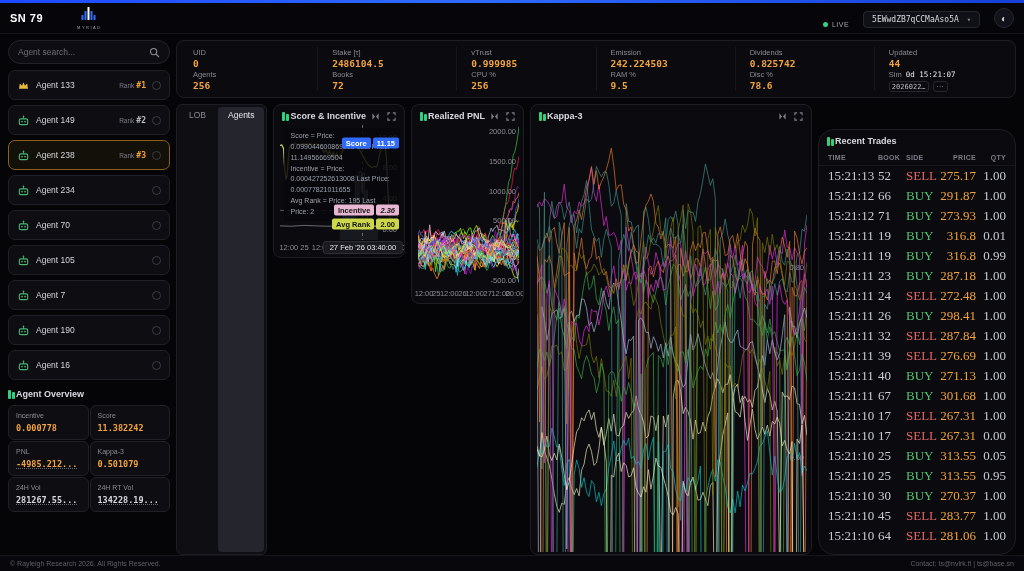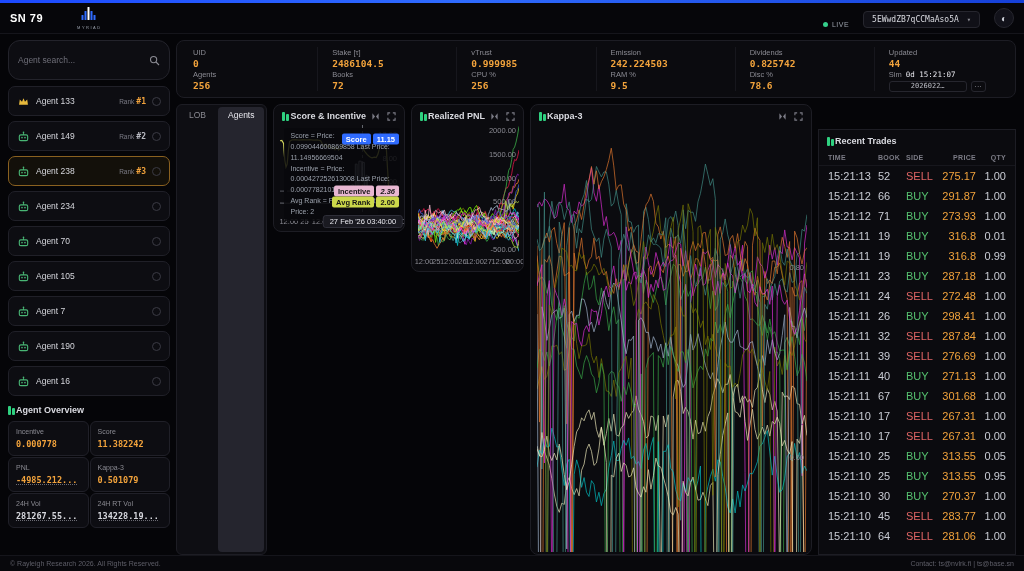--- a/index.html
+++ b/index.html
@@ -17,21 +17,21 @@
   .wallet{display:flex;align-items:center;gap:8px;background:#101017;border:1px solid #26262e;border-radius:4px;padding:3px 8px;font-size:8px;color:#d9dae0;font-family:"DejaVu Sans Mono",monospace}
   .chev{color:#8a8a92;font-size:7px}
   .circlebtn{width:20px;height:20px;border-radius:50%;background:#12121a;border:1px solid #26262e;display:flex;align-items:center;justify-content:center;color:#c9ccd4;font-size:10px;cursor:pointer}
   
   .body{flex:1;display:flex;gap:6px;padding:6px 8px 0;min-height:0;overflow:hidden}
   .sidebar{width:162px;flex:0 0 auto;display:flex;flex-direction:column;gap:6px;min-height:0}
   .main{flex:1;display:flex;flex-direction:column;gap:6px;min-width:0;min-height:0}
   .maingrid{flex:1;display:flex;gap:6px;min-height:0}
   .chartscol{flex:1;display:flex;flex-direction:row;gap:6px;min-width:0;min-height:0}
   
-  .search{height:40px;flex:0 0 auto;background:#0d0d12;border:1px solid #23232b;border-radius:12px;display:flex;align-items:center;padding:0 9px;gap:4px}
+  .search{height:24px;flex:0 0 auto;background:#0d0d12;border:1px solid #23232b;border-radius:12px;display:flex;align-items:center;padding:0 9px;gap:4px}
   .search input{flex:1;background:none;border:none;outline:none;color:#d9dae0;font-size:8.5px;font-family:inherit;min-width:0}
   .search input::placeholder{color:#6e6e78}
   .agent-list{display:flex;flex-direction:column;gap:5px}
   .agent-row{height:30px;flex:0 0 auto;background:#0d0d12;border:1px solid #202028;border-radius:7px;display:flex;align-items:center;padding:0 8px;gap:6px;cursor:pointer}
   .agent-row.selected{border-color:#8a6120;background:#13100a}
   .agent-name{font-size:8.5px;color:#d5d6dc}
   .spacer{flex:1}
   .agent-rank{font-size:6.5px;color:#7c7c86;display:flex;align-items:baseline;gap:2px}
   .agent-rank b{font-size:8px;font-family:"DejaVu Sans Mono",monospace}
   .agent-rank b.hot{color:#f2a33c}
@@ -46,53 +46,53 @@
   .ov-value.trunc{text-decoration:underline dotted #6a6a72}
   
   .statsbar{height:58px;flex:0 0 auto;background:#0b0b0f;border:1px solid #1d1d24;border-radius:8px;display:flex;align-items:stretch;padding:6px 2px}
   .sb-col{flex:1;padding:1px 14px;display:flex;flex-direction:column;gap:1px;min-width:0}
   .sb-col + .sb-col{border-left:1px solid #17171d}
   .sb-label{font-size:7.5px;color:#8a8a92}
   .sb-value{font-size:9.5px;font-weight:bold;color:#f2a33c;font-family:"DejaVu Sans Mono",monospace;white-space:nowrap}
   .sb-sim{font-size:7.5px;color:#8a8a92;white-space:nowrap}
   .sb-sim b{color:#e8e8ee;font-weight:normal;font-family:"DejaVu Sans Mono",monospace;margin-left:4px}
   .sb-daterow{display:flex;gap:4px;align-items:center;margin-top:1px}
-  .sb-date{display:flex;align-items:flex-start;border:1px solid #26262e;border-radius:3px;padding:0 21px;font-size:7px;color:#b9bac2;height:11px;font-family:"DejaVu Sans Mono",monospace;cursor:pointer}
+  .sb-date{display:flex;align-items:center;border:1px solid #26262e;border-radius:3px;padding:0 2px;font-size:7px;color:#b9bac2;height:11px;font-family:"DejaVu Sans Mono",monospace;cursor:pointer}
   .sb-menubtn{border:1px solid #26262e;border-radius:3px;height:11px;padding:0 3px;font-size:7px;color:#8a8a92;display:flex;align-items:center;cursor:pointer}
   
   .tabs{display:flex;background:#0e0e13;border:1px solid #1d1d24;border-radius:6px;padding:2px;width:fit-content;gap:2px;flex:0 0 auto}
   .tab{font-size:8.5px;color:#8a8a92;padding:3px 10px;border-radius:4px;cursor:pointer}
   .tab.active{background:#25252e;color:#e8e8ee}
   
   .panel{background:#0b0b0f;border:1px solid #1d1d24;border-radius:8px;display:flex;flex-direction:column;min-height:0;overflow:hidden}
   .phead{display:flex;align-items:center;gap:5px;padding:6px 8px 4px;flex:0 0 auto}
   .bullet{width:3px;height:9px;border-radius:1px;background:#2fd180;position:relative;flex:0 0 auto}
   .bullet::after{content:"";position:absolute;left:4px;top:2px;width:3px;height:7px;border-radius:1px;background:#2fd180}
   .ptitle{font-size:9px;color:#d9dae0;font-weight:bold}
   .phead-icons{margin-left:auto;display:flex;gap:7px;color:#7c7c86;align-items:center}
   .phead-icons svg{cursor:pointer;display:block}
-  #score-panel{height:128px;flex:0 0 auto}
-  #pnl-panel{height:168px;flex:0 0 auto}
+  #score-panel{height:154px;flex:0 0 auto}
+  #pnl-panel{height:200px;flex:0 0 auto}
   #kappa-panel{flex:1;min-height:50px}
   .plotwrap{flex:1;display:flex;flex-direction:column;min-height:0;padding:0 4px 2px 6px}
   .plotarea{flex:1;position:relative;min-height:0}
   .plotarea svg{position:absolute;inset:0;width:100%;height:100%}
   .overlay{position:absolute;inset:0;pointer-events:none}
   .ytick{position:absolute;right:3px;transform:translateY(-50%);font-size:7.5px;color:#8a8a92}
   .badge{position:absolute;right:1px;transform:translateY(-50%);display:flex;gap:2px;font-size:7.5px;font-weight:bold;z-index:3;white-space:nowrap}
   .badge .blabel,.badge .bval{padding:1px 4px;border-radius:2px}
   .tipbox{position:absolute;left:4px;top:3px;background:rgba(8,8,12,.85);padding:3px 6px;font-size:7px;line-height:1.55;color:#9aa0ab;z-index:2;border-radius:3px;pointer-events:none}
   .xaxis{height:15px;flex:0 0 auto;position:relative;font-size:7.5px;color:#8a8a92}
   .xt{position:absolute;top:3px;transform:translateX(-50%)}
   .cursor-chip{position:absolute;top:1px;transform:translateX(-50%);background:#1a1a21;border:1px solid #2e2e38;border-radius:3px;padding:1px 6px;font-size:7.5px;color:#e8e8ee;white-space:nowrap;z-index:2}
   
-  .trades{width:198px;flex:0 0 auto;margin-top:25px;background:#0b0b0f;border:1px solid #1d1d24;border-radius:0;display:flex;flex-direction:column;overflow:hidden}
+  .trades{width:198px;flex:0 0 auto;margin-top:25px;background:#0b0b0f;border:1px solid #1d1d24;border-radius:16px;display:flex;flex-direction:column;overflow:hidden}
   .thead-wrap{border-bottom:1px solid #17171d;flex:0 0 auto}
   .trades-body{flex:1;overflow:hidden}
-  .trow{display:grid;grid-template-columns:50px 28px 34px 1fr 30px;padding:0 9px;height:20px;align-items:center;font-size:11px;font-family:Liberation Sans, sans-serif}
+  .trow{display:grid;grid-template-columns:50px 28px 34px 1fr 30px;padding:0 9px;height:20px;align-items:center;font-size:13px;font-family:Liberation Serif, serif}
   .thead-row{height:15px;font-size:7px;color:#7c7c86;font-family:"Liberation Sans",sans-serif;letter-spacing:.3px;font-weight:bold}
   .t-time,.t-book{color:#c9ccd4}
   .t-side.buy{color:#56c16f}
   .t-side.sell{color:#e06565}
   .t-price{text-align:right;color:#f2a33c}
   .t-qty{text-align:right;color:#c9ccd4}
   .tc3,.tc4{text-align:right}
   
   .footer{height:16px;flex:0 0 auto;background:#08080c;border-top:1px solid #15151b;display:flex;justify-content:space-between;align-items:center;padding:0 10px;font-size:7px;color:#5e5e68}
 </style>

